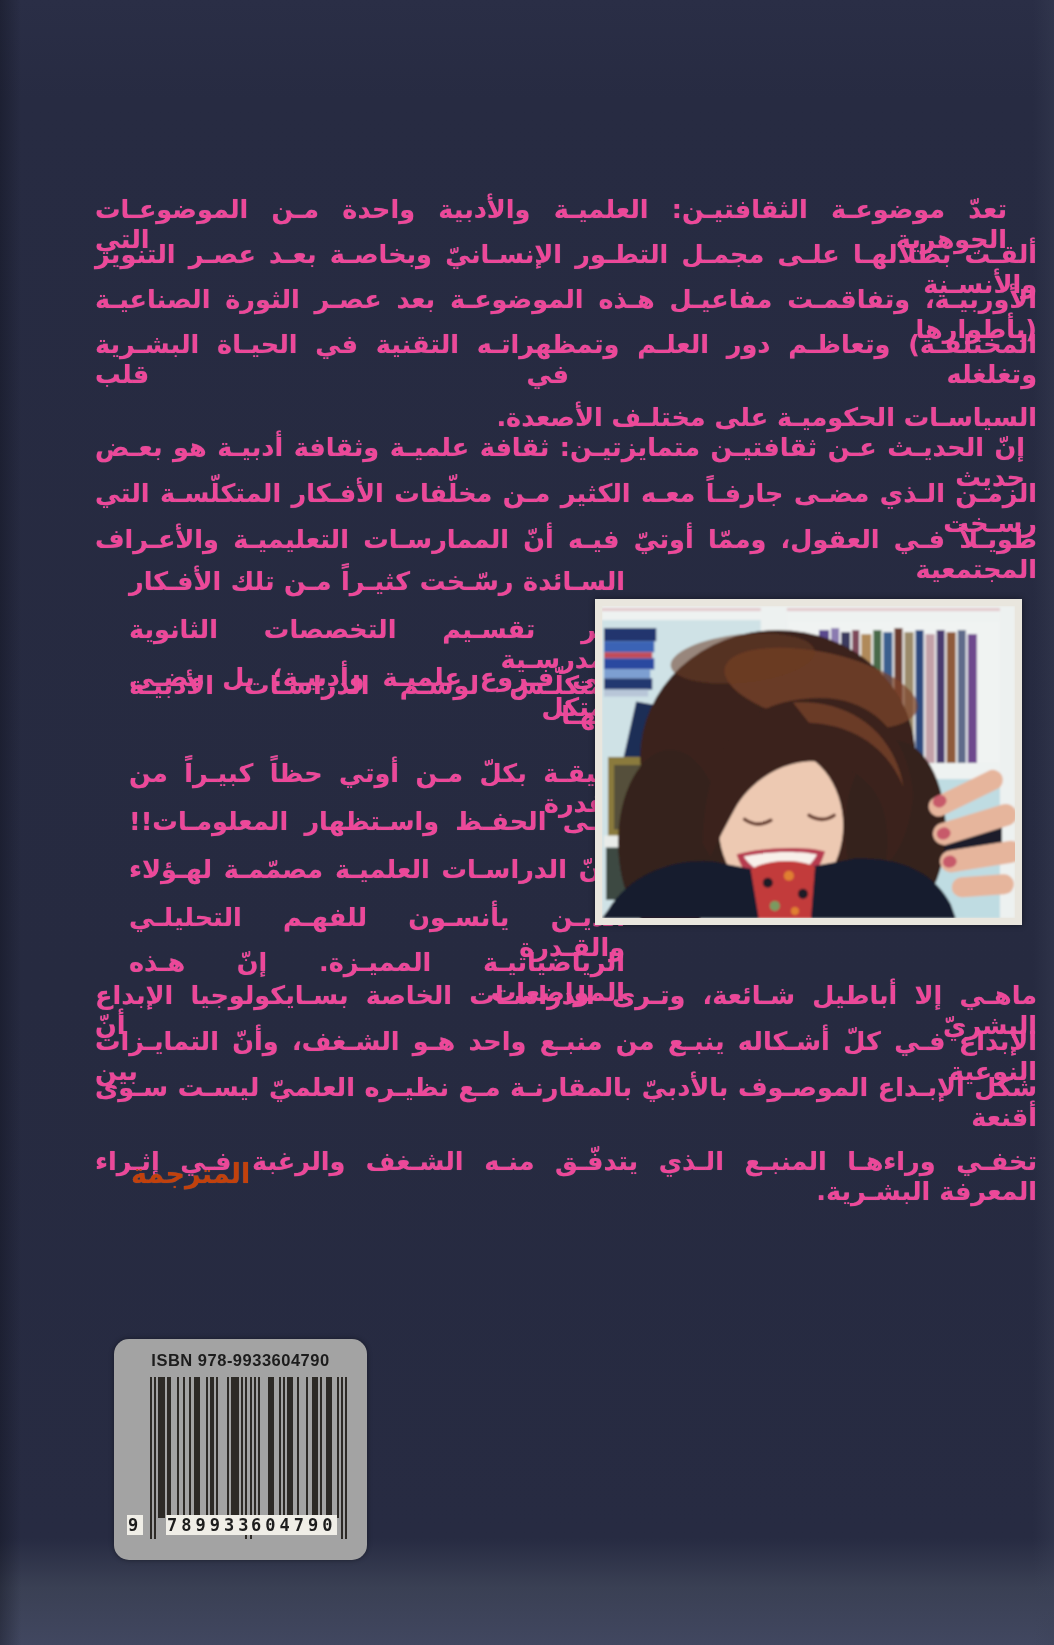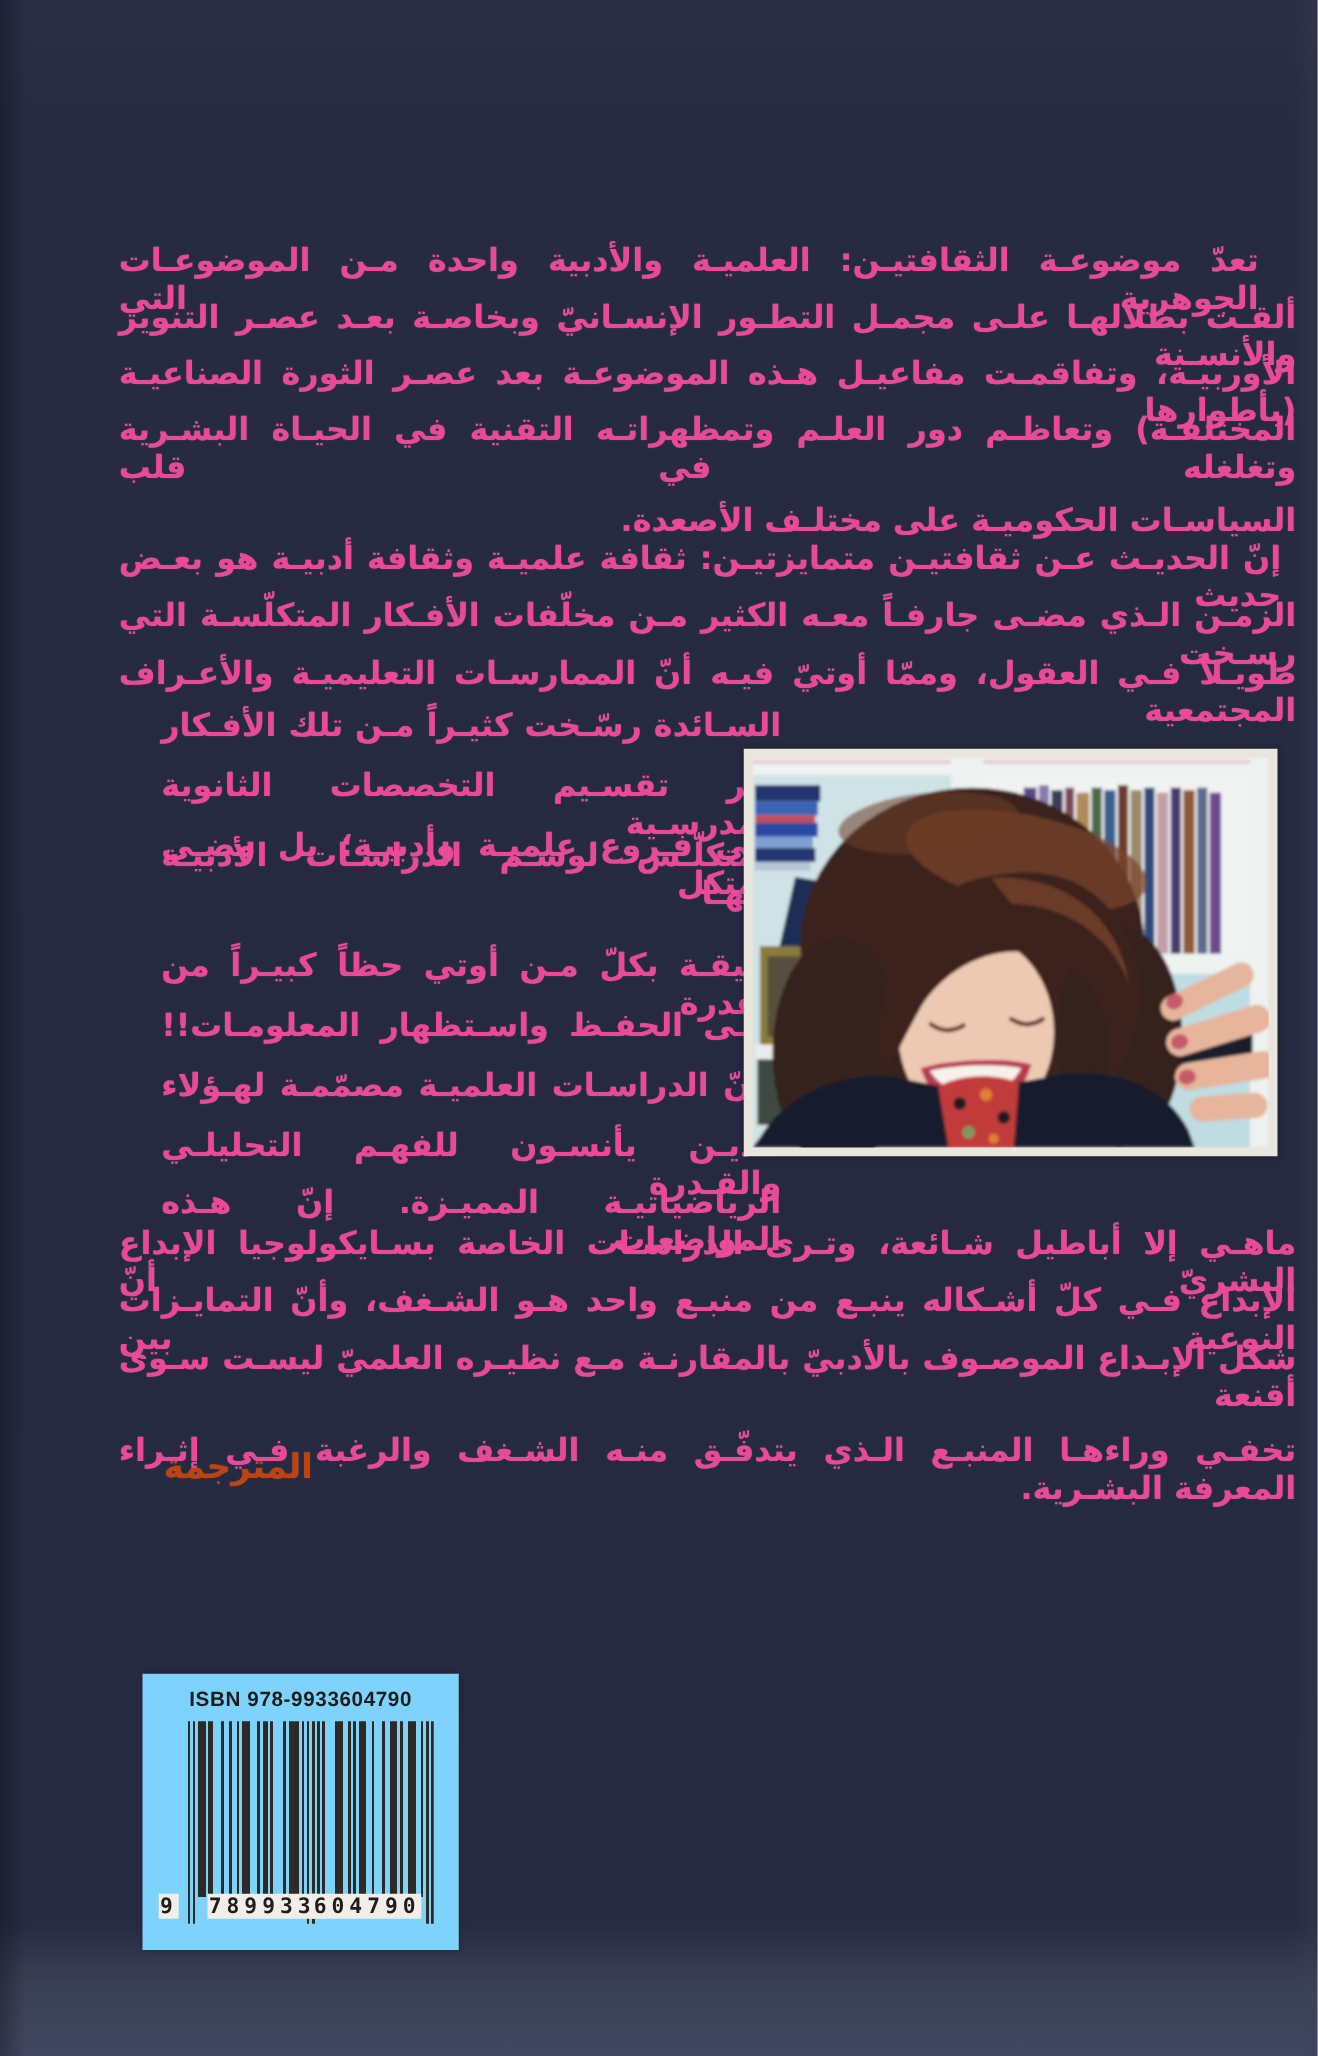--- a/index.html
+++ b/index.html
@@ -26,21 +26,21 @@
     position:absolute;left:131px;top:1158px;direction:rtl;color:#c2410c;
     font-weight:bold;font-size:27px;text-shadow:0 0 1px rgba(240,240,255,.25);
   }
   .photo-frame{
     position:absolute;left:595px;top:599px;width:413px;height:312px;
     background:#e9e6de;padding:7px;box-shadow:0 0 6px rgba(0,0,0,.45);
   }
   .photo-frame svg{display:block;width:413px;height:312px;}
   .barcode-box{
     position:absolute;left:114px;top:1339px;width:253px;height:221px;
-    background:#7dd3fc;border-radius:0;box-shadow:0 0 5px rgba(0,0,0,.4);
+    background:#a3a3a3;border-radius:15px;box-shadow:0 0 5px rgba(0,0,0,.4);
   }
   .isbn-label{
     position:absolute;top:12px;left:0;width:100%;text-align:center;
     color:#1d1d1d;font-family:"Liberation Sans", sans-serif;
     font-size:16.5px;font-weight:bold;letter-spacing:.5px;
   }
   .bars{position:absolute;left:36px;top:38px;width:197px;height:162px;}
   .ean-digits{
     position:absolute;top:176px;left:0;width:100%;height:26px;
     color:#1d1d1d;font-family:"DejaVu Sans Mono", monospace;

